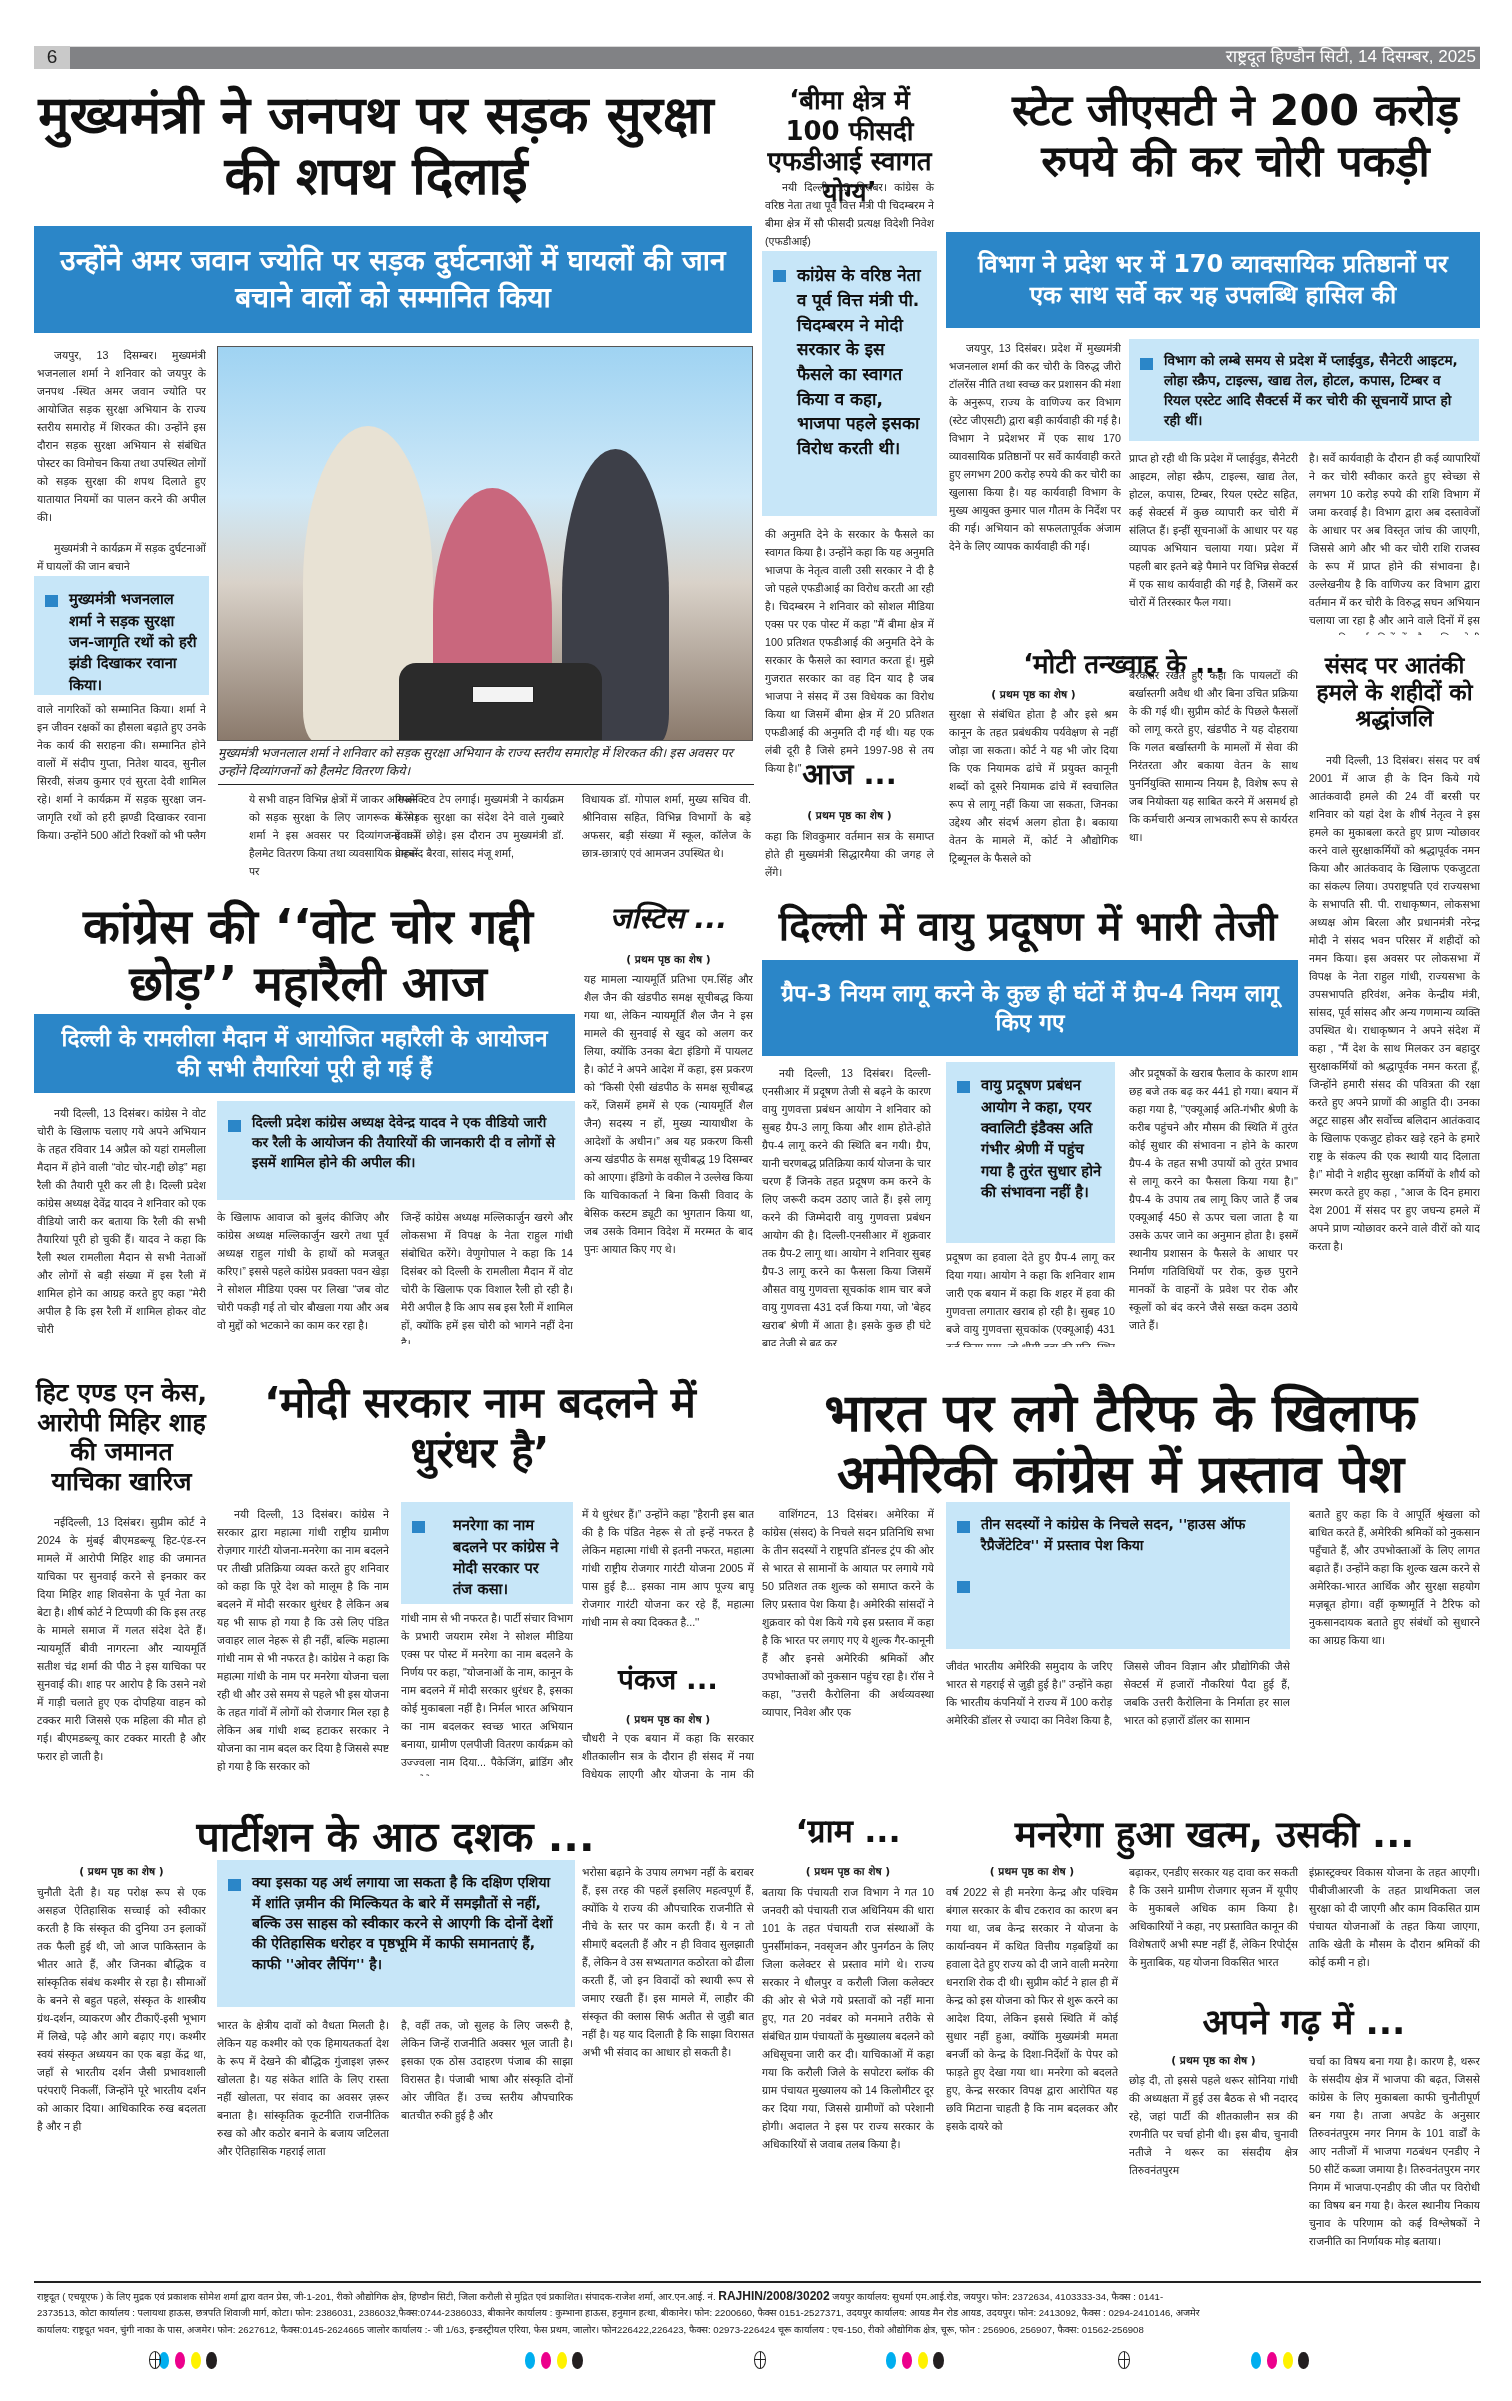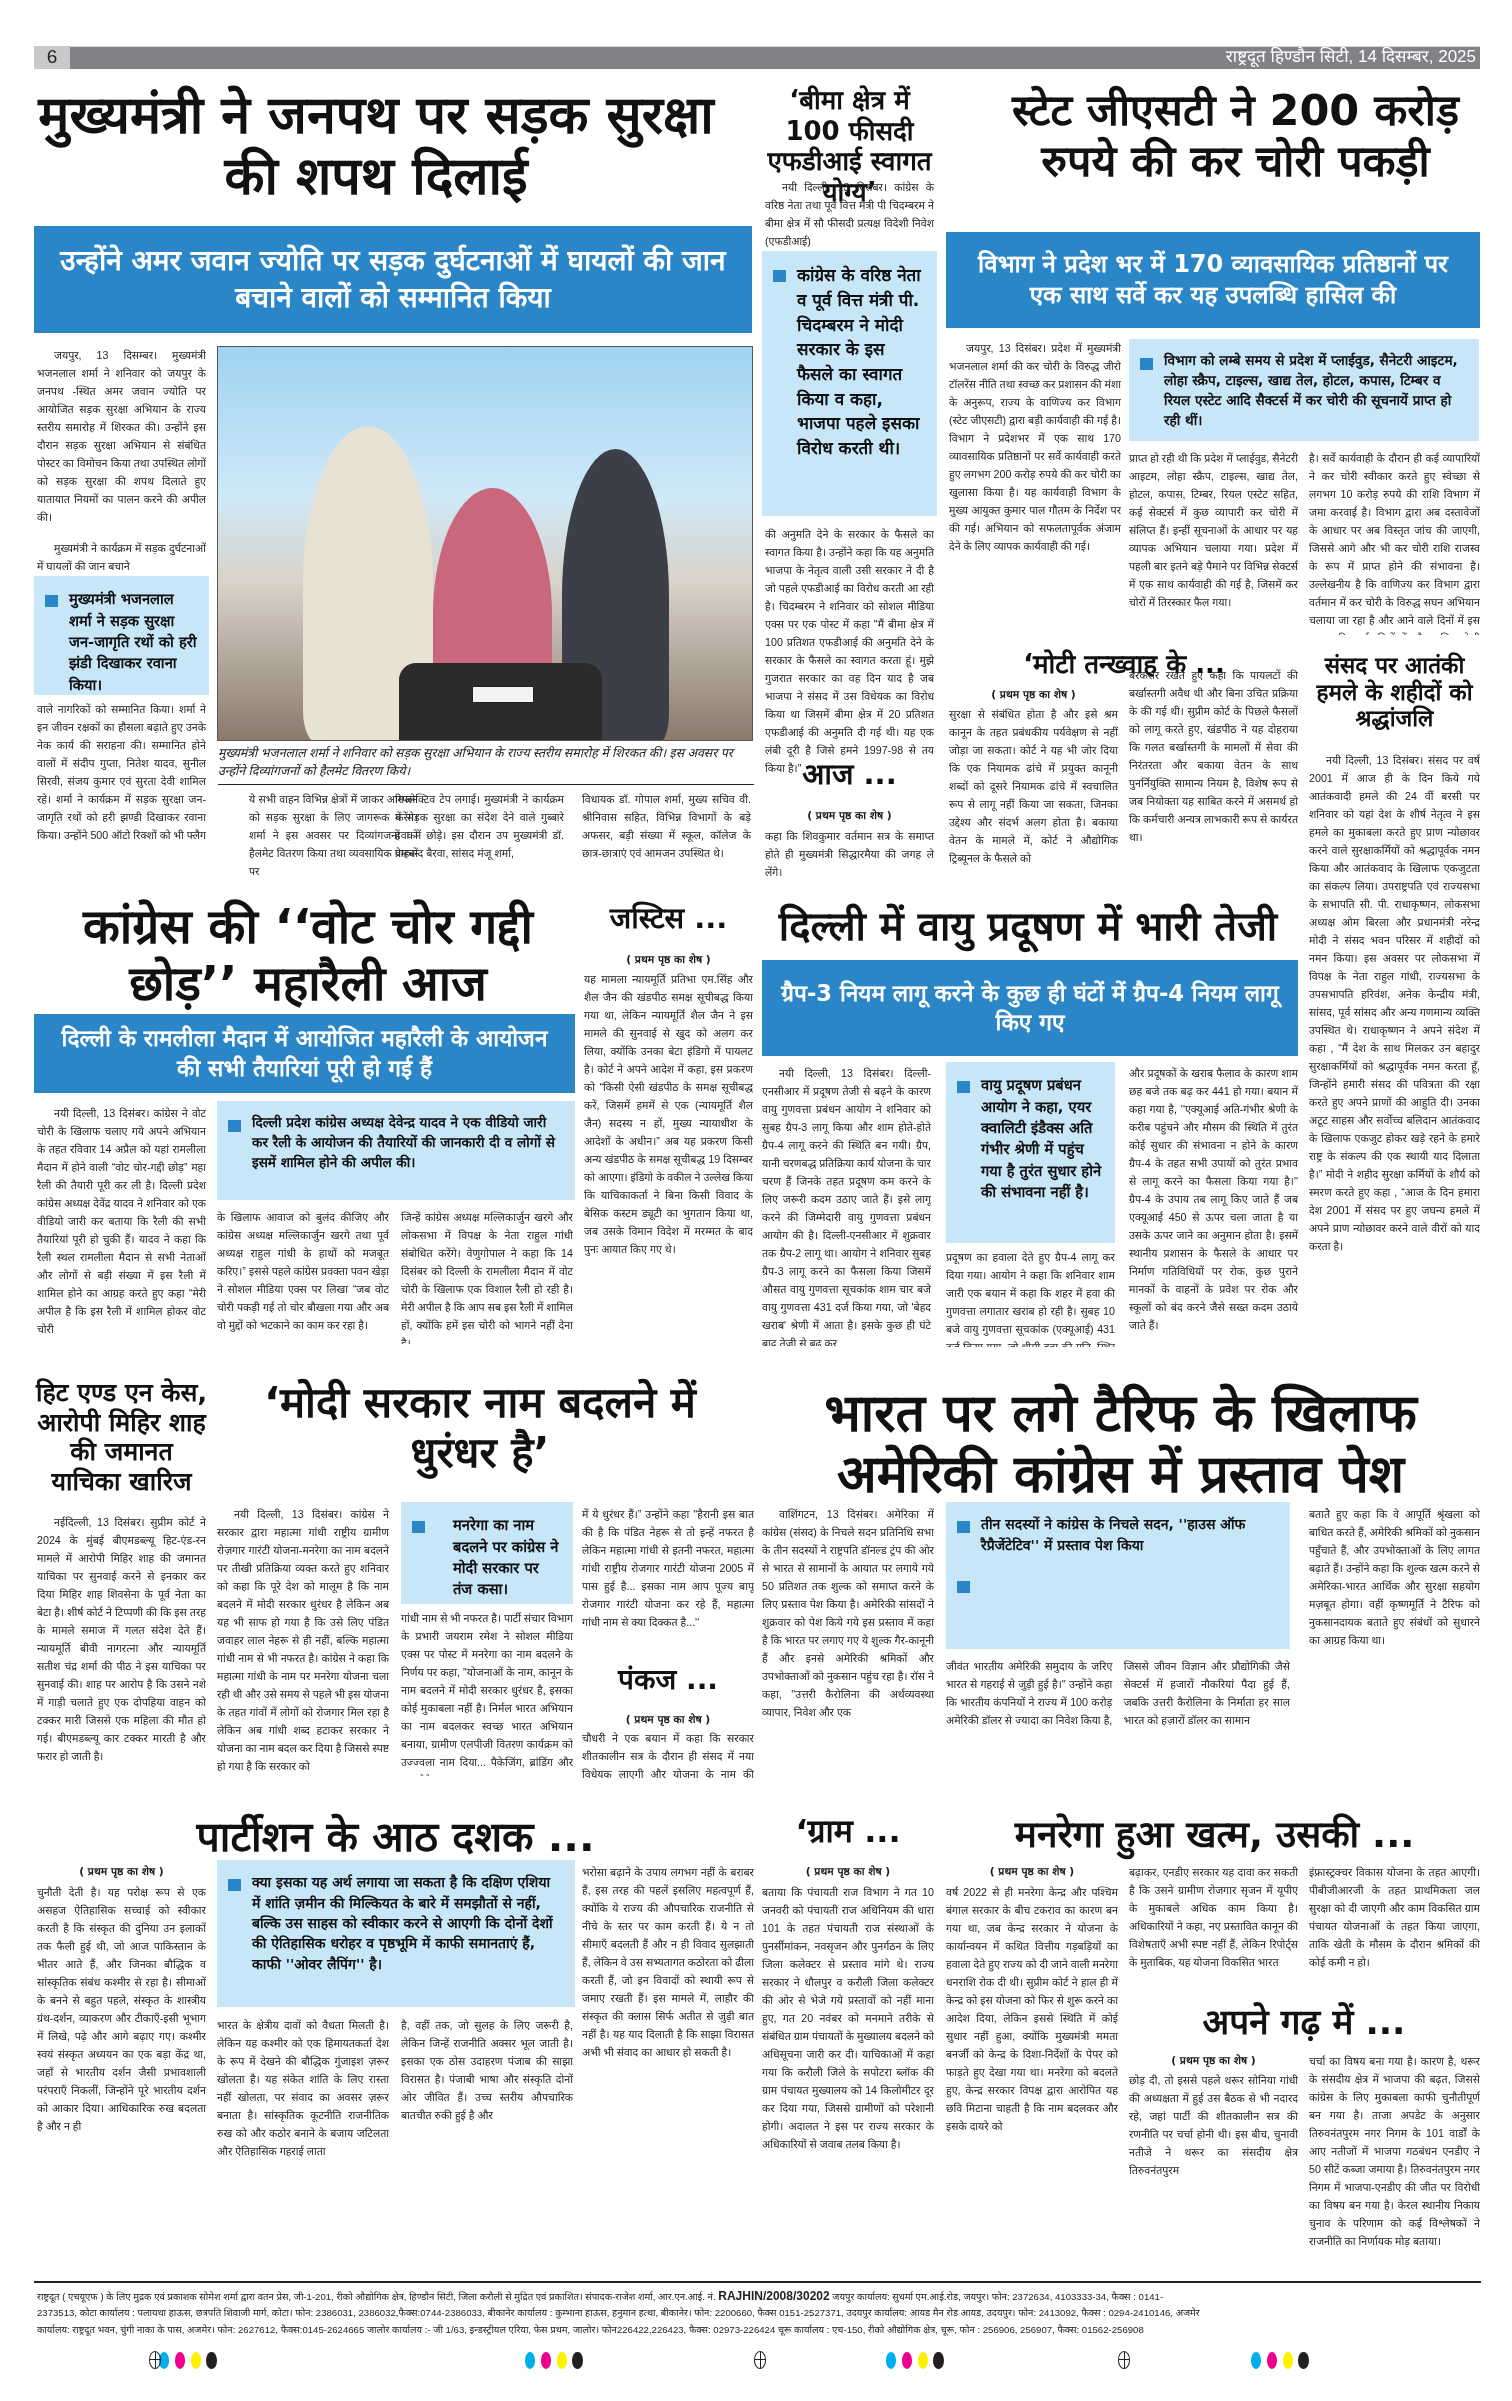--- a/index.html
+++ b/index.html
@@ -128,21 +128,21 @@
   <span class="sq" style="left:11.3px"></span>
   <p>दिल्ली प्रदेश कांग्रेस अध्यक्ष देवेन्द्र यादव ने एक वीडियो जारी कर रैली के आयोजन की तैयारियों की जानकारी दी व लोगों से इसमें शामिल होने की अपील की।</p>
 </div>
 <div class="body" style="left:217px;top:1208px;width:172px;height:136px;overflow:hidden">
     <p style="text-indent:0">के खिलाफ आवाज को बुलंद कीजिए और कांग्रेस अध्यक्ष मल्लिकार्जुन खरगे तथा पूर्व अध्यक्ष राहुल गांधी के हाथों को मजबूत करिए।” इससे पहले कांग्रेस प्रवक्ता पवन खेड़ा ने सोशल मीडिया एक्स पर लिखा “जब वोट चोरी पकड़ी गई तो चोर बौखला गया और अब वो मुद्दों को भटकाने का काम कर रहा है।</p>
   </div>
 <div class="body" style="left:401px;top:1208px;width:172px;height:136px;overflow:hidden">
     <p style="text-indent:0">जिन्हें कांग्रेस अध्यक्ष मल्लिकार्जुन खरगे और लोकसभा में विपक्ष के नेता राहुल गांधी संबोधित करेंगे। वेणुगोपाल ने कहा कि 14 दिसंबर को दिल्ली के रामलीला मैदान में वोट चोरी के खिलाफ एक विशाल रैली हो रही है। मेरी अपील है कि आप सब इस रैली में शामिल हों, क्योंकि हमें इस चोरी को भागने नहीं देना है।</p>
   </div>
 
-<div class="hl" style="left:584px;top:901px;width:169px;font-size:29px;">जस्टिस ...</div>
+<div class="hl" style="left:584px;top:901px;width:169px;font-size:29px;font-style:italic;">जस्टिस ...</div>
 <div class="cont" style="position:absolute;left:584px;top:951px;width:169px;">( प्रथम पृष्ठ का शेष )</div>
 <div class="body" style="left:584px;top:970px;width:169px;height:378px;overflow:hidden">
     <p style="text-indent:0">यह मामला न्यायमूर्ति प्रतिभा एम.सिंह और शैल जैन की खंडपीठ समक्ष सूचीबद्ध किया गया था, लेकिन न्यायमूर्ति शैल जैन ने इस मामले की सुनवाई से खुद को अलग कर लिया, क्योंकि उनका बेटा इंडिगो में पायलट है। कोर्ट ने अपने आदेश में कहा, इस प्रकरण को “किसी ऐसी खंडपीठ के समक्ष सूचीबद्ध करें, जिसमें हममें से एक (न्यायमूर्ति शैल जैन) सदस्य न हों, मुख्य न्यायाधीश के आदेशों के अधीन।” अब यह प्रकरण किसी अन्य खंडपीठ के समक्ष सूचीबद्ध 19 दिसम्बर को आएगा। इंडिगो के वकील ने उल्लेख किया कि याचिकाकर्ता ने बिना किसी विवाद के बेसिक कस्टम ड्यूटी का भुगतान किया था, जब उसके विमान विदेश में मरम्मत के बाद पुनः आयात किए गए थे।</p>
   </div>
 
 <div class="hl" style="left:757px;top:903px;width:542px;font-size:40px;">दिल्ली में वायु प्रदूषण में भारी तेजी</div>
 <div class="blue" style="left:762px;top:960px;width:536px;height:96px;font-size:22.6px;padding:0 17px;">ग्रैप-3 नियम लागू करने के कुछ ही घंटों में ग्रैप-4 नियम लागू किए गए</div>
 <div class="body" style="left:762px;top:1064px;width:169px;height:282px;overflow:hidden">
     <p>नयी दिल्ली, 13 दिसंबर। दिल्ली-एनसीआर में प्रदूषण तेजी से बढ़ने के कारण वायु गुणवत्ता प्रबंधन आयोग ने शनिवार को सुबह ग्रैप-3 लागू किया और शाम होते-होते ग्रैप-4 लागू करने की स्थिति बन गयी। ग्रैप, यानी चरणबद्ध प्रतिक्रिया कार्य योजना के चार चरण हैं जिनके तहत प्रदूषण कम करने के लिए जरूरी कदम उठाए जाते हैं। इसे लागू करने की जिम्मेदारी वायु गुणवत्ता प्रबंधन आयोग की है। दिल्ली-एनसीआर में शुक्रवार तक ग्रैप-2 लागू था। आयोग ने शनिवार सुबह ग्रैप-3 लागू करने का फैसला किया जिसमें औसत वायु गुणवत्ता सूचकांक शाम चार बजे वायु गुणवत्ता 431 दर्ज किया गया, जो 'बेहद खराब' श्रेणी में आता है। इसके कुछ ही घंटे बाद तेजी से बढ़ कर</p>
   </div>

